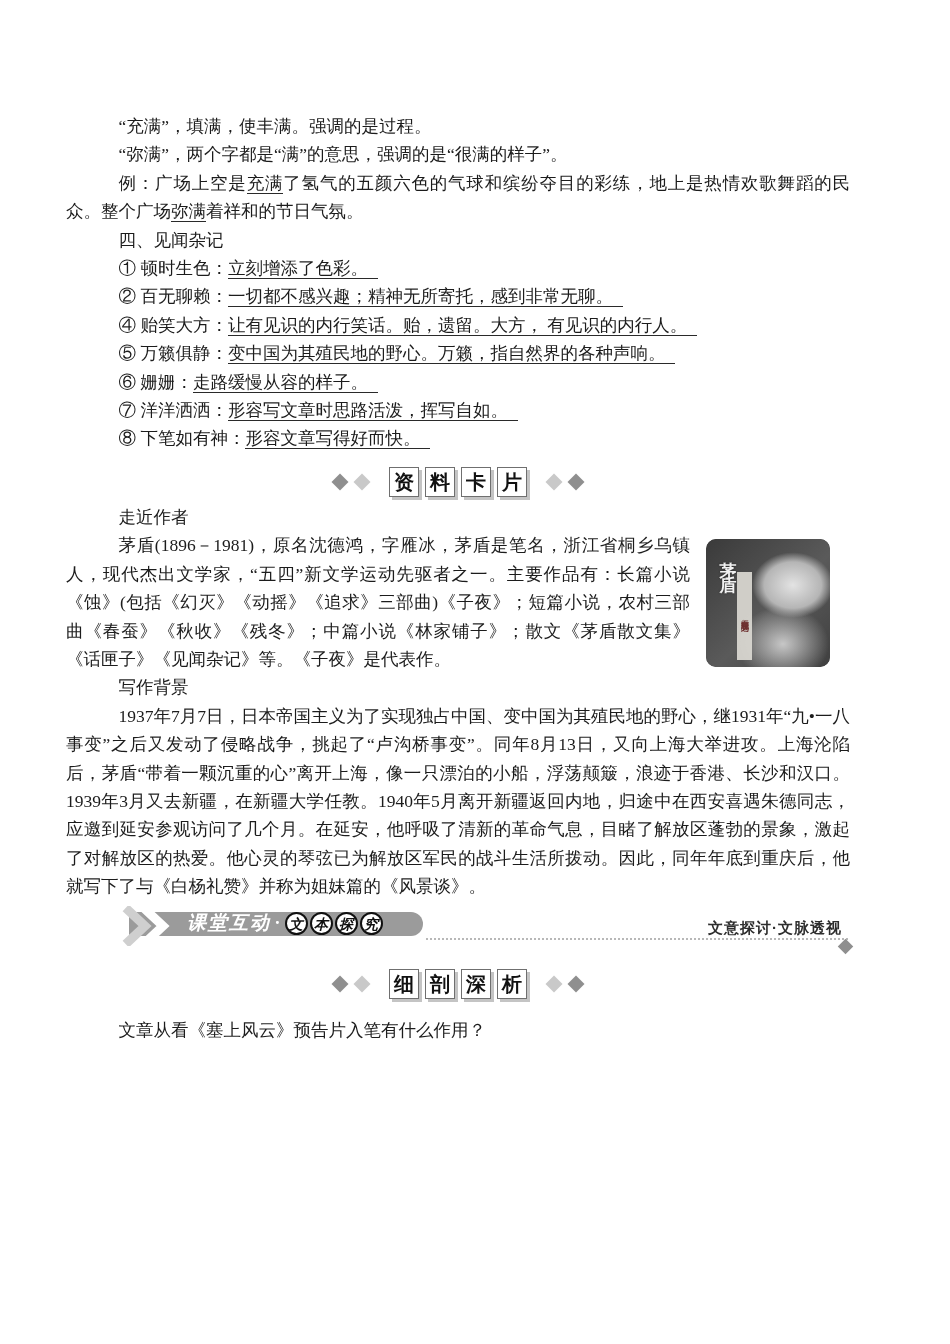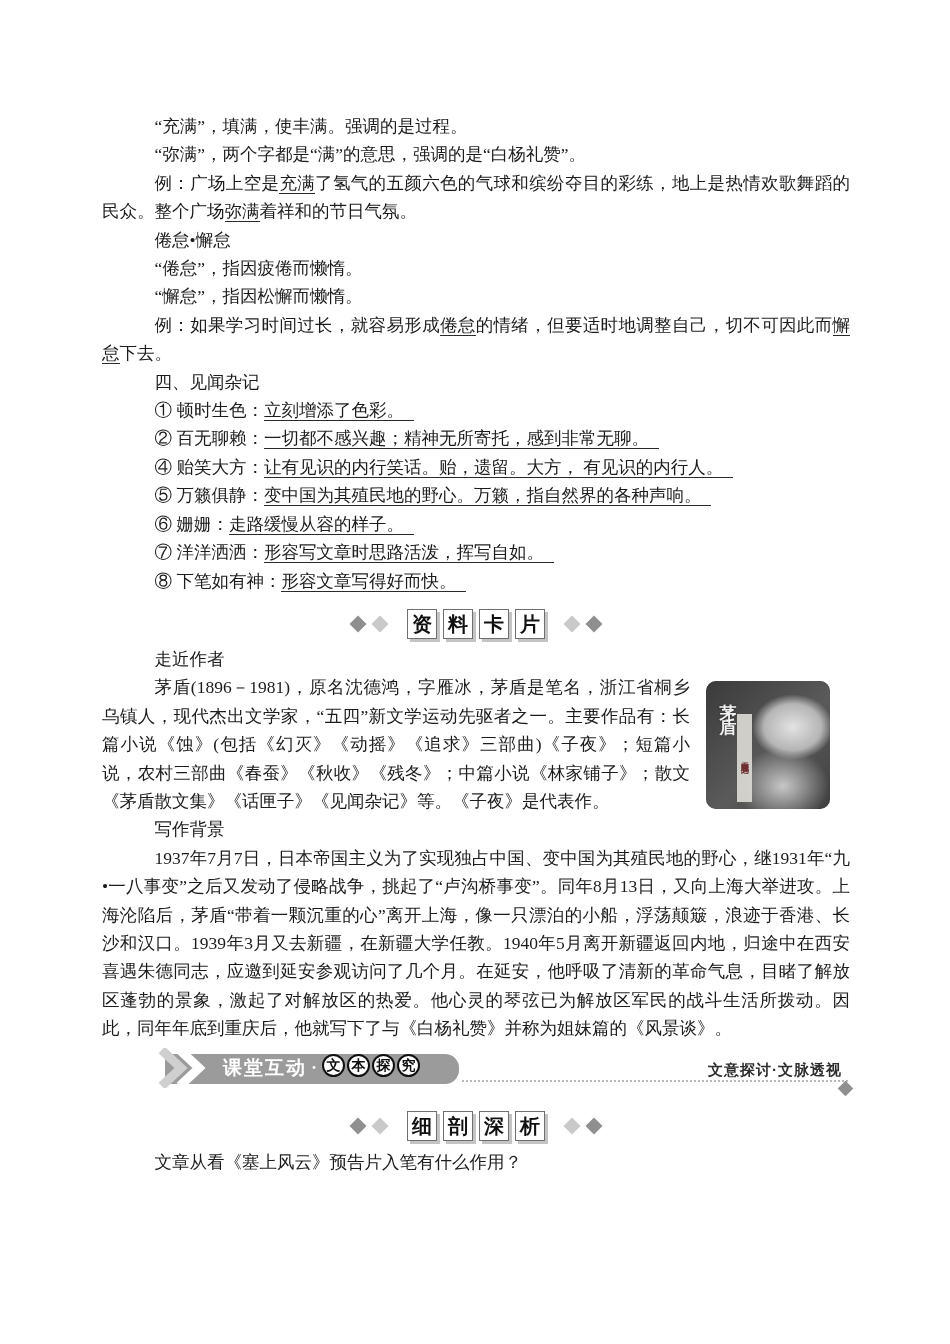--- a/index.html
+++ b/index.html
@@ -4,21 +4,21 @@
 <style>
   html,body{margin:0;padding:0;}
   body{
     width:950px;height:1344px;background:#ffffff;overflow:hidden;
     font-family:"Liberation Serif","DejaVu Serif",serif;
     color:#1c1c1c;
   }
   .content{
     box-sizing:border-box;
     width:950px;
-    padding:112px 100px 0 102px;
+    padding:112px 100px 0 66px;
     font-size:17.5px;
     line-height:28.4px;
     text-align:justify;
   }
   p{margin:0;}
   .indent{text-indent:3em;}
   .u{border-bottom:1.6px solid #2a2a2a;margin-top:16px;}
   .defu{border-bottom:1.6px solid #2a2a2a;padding-right:10px;}
 
   
@@ -63,24 +63,24 @@
     position:absolute;left:31px;top:33px;width:15px;height:88px;
     background:rgba(219,217,210,0.92);
     writing-mode:vertical-rl;
     font-size:8px;line-height:15px;color:#6d2f2f;
     text-align:center;letter-spacing:0.5px;
   }
 
   
   .banner-row{position:relative;height:40px;margin-top:9px;}
   .banner-bar{
-    position:absolute;left:63px;top:2px;width:294px;height:30px;
+    position:absolute;left:63px;top:2px;width:294px;height:24px;
     background:#9b9b9b;border-radius:3px 14px 14px 3px;
-    display:flex;
-    padding-left:58px;box-sizing:border-box;
+    display:flex;align-items:center;
+    padding-left:58px;box-sizing:border-box;font-style:italic;
   }
   .banner-chevron{position:absolute;left:-10px;top:-6px;}
   .banner-title{
     font-family:"Liberation Sans","DejaVu Sans",sans-serif;
     color:#ffffff;font-weight:bold;font-size:19px;letter-spacing:2px;
     white-space:nowrap;
   }
   .banner-dot{color:#fff;font-weight:bold;margin:0 4px;font-size:18px;}
   .circ{
     display:inline-flex;justify-content:center;align-items:center;
@@ -96,39 +96,33 @@
     font-weight:bold;font-size:15px;color:#2e2e2e;letter-spacing:1px;
   }
   .dotline{
     position:absolute;left:360px;right:2px;top:28px;
     border-bottom:2px dotted #b8b8b8;
   }
   .dia-end{
     position:absolute;right:-1px;top:31px;
     width:11px;height:11px;background:#8f8f8f;transform:rotate(45deg);
   }
-  .question{margin-top:4px;}
+  .question{margin-top:14px;}
 </style>
 </head>
 <body>
 
 <div class="content">
 
   <section>
     <p class="indent"><span>“充满”，填满，使丰满。强调的是过程。</span></p>
-    <p class="indent"><span>“弥满”，两个字都是“满”的意思，强调的是“白杨礼赞”。</span></p>
+    <p class="indent"><span>“弥满”，两个字都是“满”的意思，强调的是“很满的样子”。</span></p>
     <p class="indent"><span>例：广场上空是</span><span class="u">充满</span><span>了氢气的五颜六色的气球和缤纷夺目的彩练，地上是热情欢歌舞蹈的民众。整个广场</span><span class="u">弥满</span><span>着祥和的节日气氛。</span></p>
   </section>
 
-  <section>
-    <p class="indent"><span>倦怠•懈怠</span></p>
-    <p class="indent"><span>“倦怠”，指因疲倦而懒惰。</span></p>
-    <p class="indent"><span>“懈怠”，指因松懈而懒惰。</span></p>
-    <p class="indent"><span>例：如果学习时间过长，就容易形成</span><span class="u">倦怠</span><span>的情绪，但要适时地调整自己，切不可因此而</span><span class="u">懈怠</span><span>下去。</span></p>
-  </section>
 
   <section>
     <p class="indent"><span>四、见闻杂记</span></p>
     <p class="indent"><span>① 顿时生色：</span><span class="defu">立刻增添了色彩。</span></p>
     <p class="indent"><span>② 百无聊赖：</span><span class="defu">一切都不感兴趣；精神无所寄托，感到非常无聊。</span></p>
     <p class="indent"><span>④ 贻笑大方：</span><span class="defu">让有见识的内行笑话。贻，遗留。大方， 有见识的内行人。</span></p>
     <p class="indent"><span>⑤ 万籁俱静：</span><span class="defu">变中国为其殖民地的野心。万籁，指自然界的各种声响。</span></p>
     <p class="indent"><span>⑥ 姗姗：</span><span class="defu">走路缓慢从容的样子。</span></p>
     <p class="indent"><span>⑦ 洋洋洒洒：</span><span class="defu">形容写文章时思路活泼，挥写自如。</span></p>
     <p class="indent"><span>⑧ 下笔如有神：</span><span class="defu">形容文章写得好而快。</span></p>

